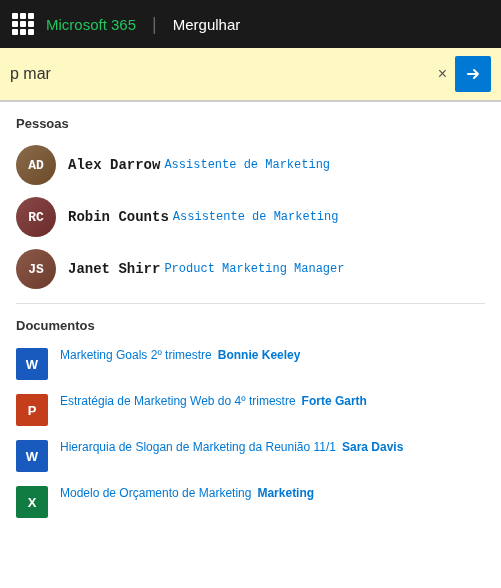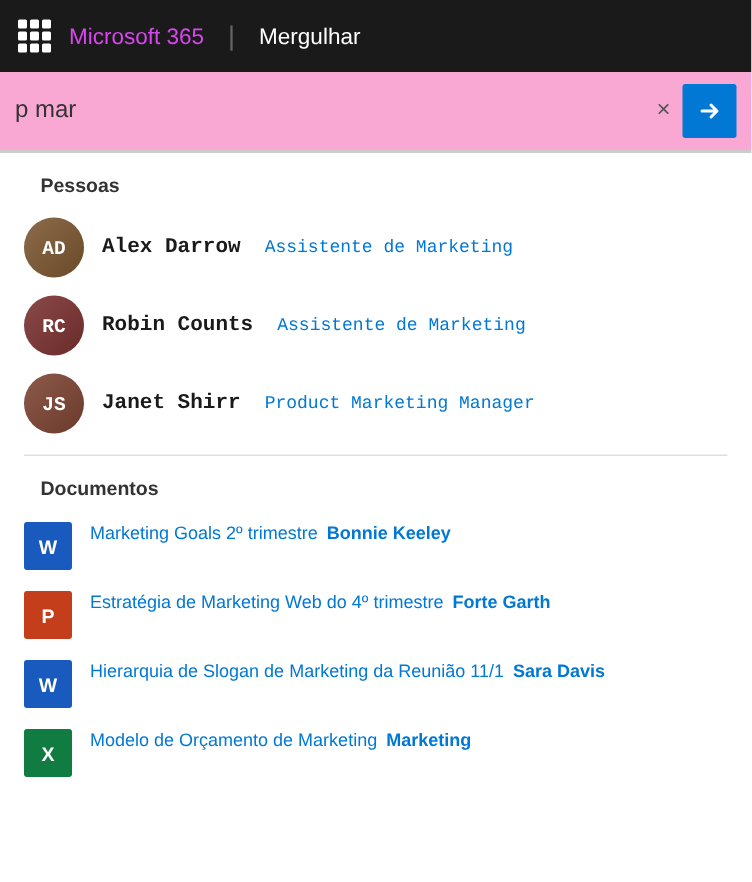--- a/index.html
+++ b/index.html
@@ -25,41 +25,41 @@
       grid-template-columns: repeat(3,6px);
       grid-template-rows: repeat(3,6px);
       gap: 2px;
     }
     .header-grid-icon span {
       width: 6px; height: 6px;
       background: #fff;
       border-radius: 1px;
     }
     .header-title {
-      color: #d946ef;
+      color: #22c55e;
       font-size: 15px;
       font-weight: 400;
     }
     .header-divider {
       color: #666;
       font-size: 18px;
       margin: 0 4px;
     }
     .header-subtitle {
       color: #fff;
       font-size: 15px;
     }
 
     
     .search-bar {
       display: flex;
       align-items: center;
       border-bottom: 2px solid #ccc;
       padding: 8px 10px;
-      background: #f9a8d4;
+      background: #fef9c3;
       position: relative;
     }
     .search-input-wrapper {
       flex: 1;
       display: flex;
       align-items: center;
     }
     .search-clear-btn {
       background: none;
       border: none;
@@ -86,21 +86,21 @@
     
     .content {
       padding: 0 16px;
     }
 
     
     .section-label {
       font-size: 13px;
       font-weight: 600;
       color: #333;
-      margin: 14px 0 8px 11px;
+      margin: 14px 0 8px 0;
     }
 
     
     .person-item {
       display: flex;
       align-items: center;
       padding: 6px 0;
       gap: 12px;
       cursor: pointer;
       font-family: Liberation Mono, monospace;
@@ -115,21 +115,21 @@
       display: flex;
       align-items: center;
       justify-content: center;
       font-size: 16px;
       color: #fff;
       font-weight: bold;
     }
     .person-info {
       display: flex;
       align-items: center;
-      gap: 16px;
+      gap: 4px;
       flex-wrap: wrap;
     }
     .person-name {
       font-size: 14px;
       font-weight: 600;
       color: #1a1a1a;
     }
     .person-role {
       font-size: 12px;
       color: #0078d4;

